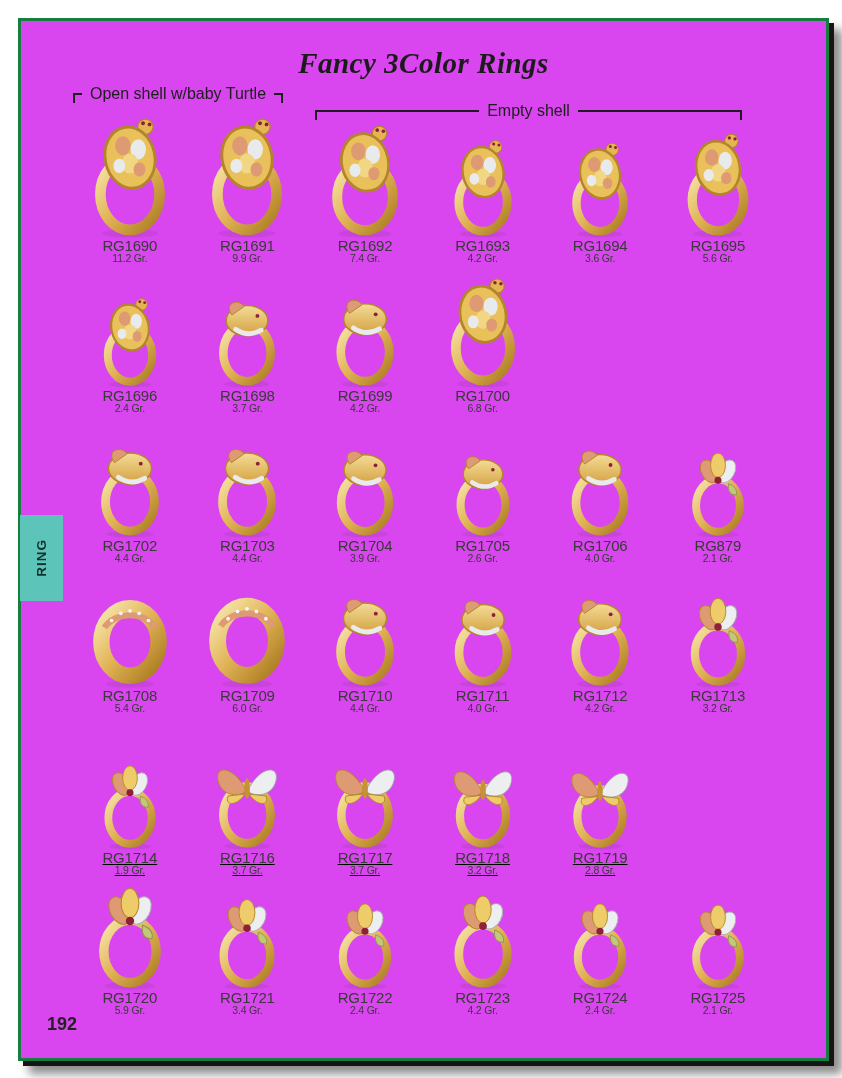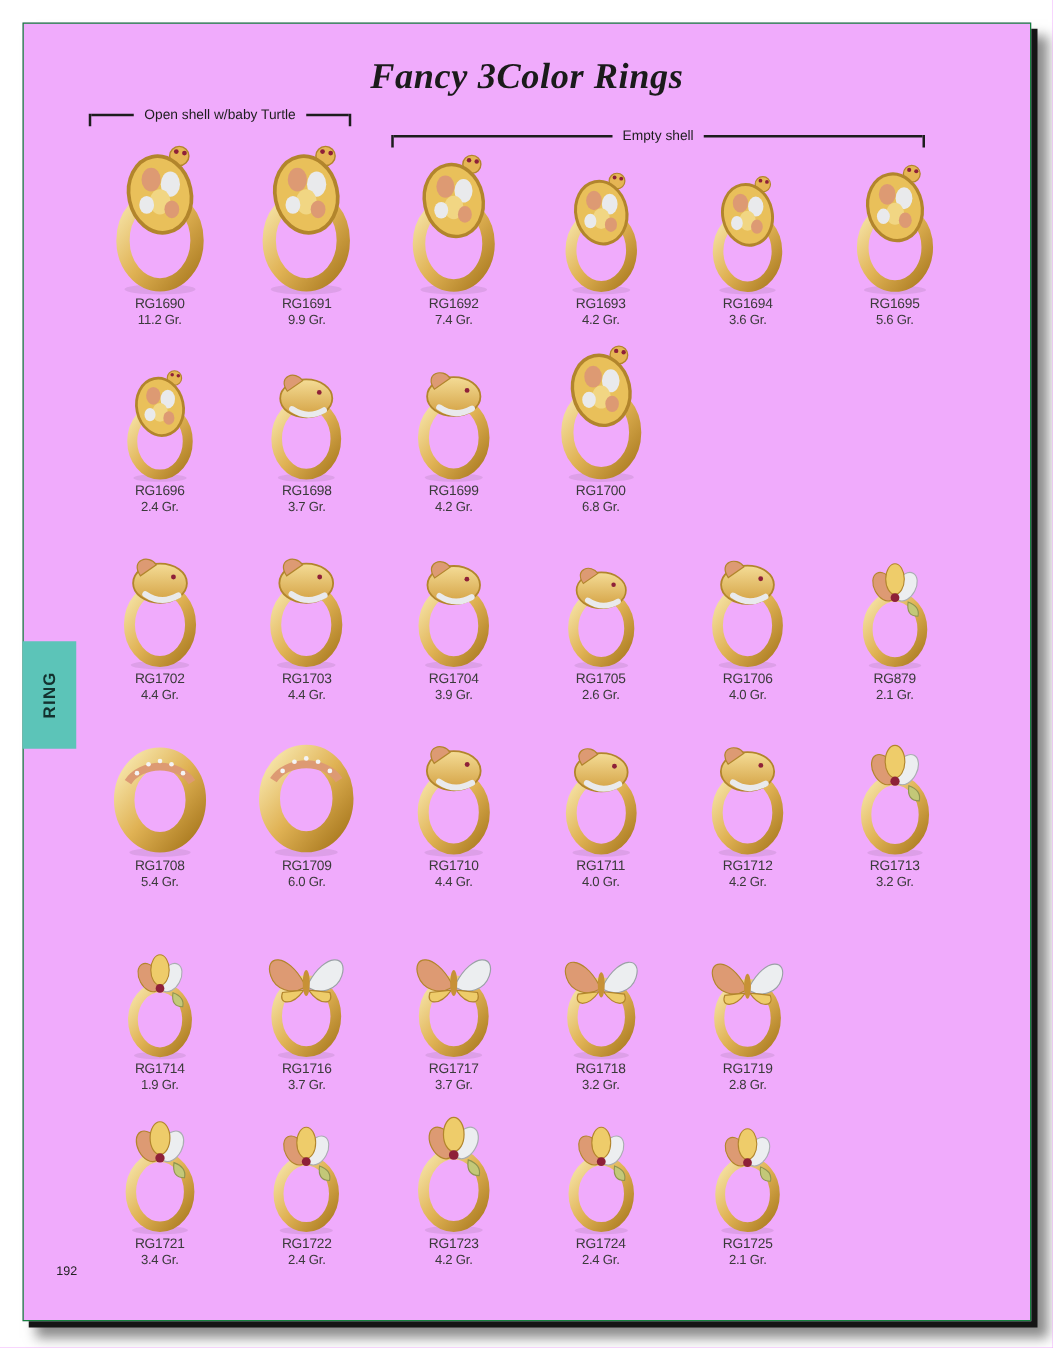--- a/index.html
+++ b/index.html
@@ -3,69 +3,69 @@
 <meta charset="utf-8">
 <style>
   html,body{margin:0;padding:0;}
   body{
     width:842px;height:1078px;position:relative;overflow:hidden;
     background:#ffffff;
     font-family:"Liberation Sans","DejaVu Sans",sans-serif;
   }
   .page{
     position:absolute;left:18px;top:18px;width:805px;height:1037px;
-    background:#f0abfc;
-    border:1px solid #15803d;
+    background:#d946ef;
+    border:3px solid #15803d;
     box-shadow:5px 5px 0 0 #151515, 12px 12px 9px 1px rgba(45,45,45,0.55);
   }
   .title{
     position:absolute;left:0;top:26px;width:100%;text-align:center;
     font-family:"Liberation Serif","DejaVu Serif",serif;
     font-style:italic;font-weight:bold;font-size:29px;color:#1b1b1b;
     letter-spacing:0.5px;
   }
   .bracket{position:absolute;display:flex;align-items:flex-start;color:#1d1d1d;}
   .bracket .tick{width:2px;height:10px;background:#1d1d1d;}
   .bracket .bline{height:2px;background:#1d1d1d;flex:1;}
   .bracket .blabel{
-    font-size:11px;line-height:10px;margin-top:-4px;padding:0 8px;
+    font-size:16px;line-height:10px;margin-top:-4px;padding:0 8px;
     white-space:nowrap;color:#1d1d1d;
   }
   #bracket-open-shell{left:52px;top:72px;width:210px;}
   #bracket-empty-shell{left:294px;top:89px;width:427px;}
   .grid{position:absolute;left:50px;top:94px;width:706px;}
   .prow{display:flex;}
   .cell{
     width:117.6px;display:flex;flex-direction:column;align-items:center;
     justify-content:flex-end;
   }
   .art{
     position:relative;width:100px;flex:1;display:flex;align-items:flex-end;
     justify-content:center;overflow:visible;
   }
   .art svg{overflow:visible;transform-origin:50% 100%;}
   .pcode{
-    font-size:11px;line-height:13px;color:#3a3a3a;text-align:center;
+    font-size:15px;line-height:13px;color:#3a3a3a;text-align:center;
     letter-spacing:-0.2px;margin-top:2px;
   }
   .pweight{
     font-size:10.5px;line-height:13px;color:#3a3a3a;text-align:left;
     letter-spacing:-0.2px;
   }
   .side-tab{
     position:absolute;left:-1px;top:494px;width:43px;height:86px;
     display:flex;align-items:center;justify-content:center;
   }
   .side-tab span{
     writing-mode:vertical-rl;transform:rotate(180deg);
     font-size:13.5px;font-weight:bold;color:#13312e;letter-spacing:1px;
   }
   .page-number{
     position:absolute;left:26px;top:993px;
-    font-size:10px;font-weight:normal;color:#222;
+    font-size:18px;font-weight:bold;color:#222;
   }
   .defs-holder{position:absolute;width:0;height:0;overflow:hidden;}
 </style>
 </head>
 <body>
 
 <div class="defs-holder">
   <svg width="0" height="0">
     <defs>
       <linearGradient id="gb" x1="0" y1="0" x2="1" y2="1">
@@ -457,21 +457,21 @@
               <ellipse cx="60" cy="31" rx="9" ry="14" fill="#eceef0" stroke="#a9adb2" transform="rotate(28 60 31)"></ellipse>
               <ellipse cx="50" cy="24" rx="8.5" ry="14" fill="#eecc6a" stroke="#b2852c"></ellipse>
               <path d="M62 45 q11 4 9 13 q-11 0 -9 -13 Z" fill="#c3c878" stroke="#8f9450"></path>
               <circle cx="50" cy="41" r="4" fill="#8e2038"></circle>
             </svg>
           </div>
           <div class="pcode">RG1713</div>
           <div class="pweight">3.2 Gr.</div>
         </div>
       </div>
-      <div class="prow" style="height: 162px;">
+      <div class="prow" style="height: 162px; text-decoration: underline;">
         <div class="cell">
           <div class="art">
             <svg width="100" height="106" viewBox="0 0 100 106" style="transform:scale(0.866)">
               <ellipse cx="50" cy="103" rx="24" ry="3.5" fill="rgba(60,60,60,0.10)"></ellipse>
               <ellipse cx="50" cy="70" rx="25" ry="30" fill="none" stroke="url(#gb)" stroke-width="9"></ellipse>
               <ellipse cx="40" cy="31" rx="9" ry="14" fill="#dd9a73" stroke="#b2852c" transform="rotate(-28 40 31)"></ellipse>
               <ellipse cx="60" cy="31" rx="9" ry="14" fill="#eceef0" stroke="#a9adb2" transform="rotate(28 60 31)"></ellipse>
               <ellipse cx="50" cy="24" rx="8.5" ry="14" fill="#eecc6a" stroke="#b2852c"></ellipse>
               <path d="M62 45 q11 4 9 13 q-11 0 -9 -13 Z" fill="#c3c878" stroke="#8f9450"></path>
               <circle cx="50" cy="41" r="4" fill="#8e2038"></circle>
@@ -537,20 +537,35 @@
               <ellipse cx="50" cy="42" rx="3" ry="11" fill="#c79136"></ellipse>
             </svg>
           </div>
           <div class="pcode">RG1719</div>
           <div class="pweight">2.8 Gr.</div>
         </div>
       </div>
       <div class="prow" style="height: 140px;">
         <div class="cell">
           <div class="art">
+            <svg width="100" height="106" viewBox="0 0 100 106" style="transform:scale(1.046)">
+              <ellipse cx="50" cy="103" rx="24" ry="3.5" fill="rgba(60,60,60,0.10)"></ellipse>
+              <ellipse cx="50" cy="70" rx="25" ry="30" fill="none" stroke="url(#gb)" stroke-width="9"></ellipse>
+              <ellipse cx="40" cy="31" rx="9" ry="14" fill="#dd9a73" stroke="#b2852c" transform="rotate(-28 40 31)"></ellipse>
+              <ellipse cx="60" cy="31" rx="9" ry="14" fill="#eceef0" stroke="#a9adb2" transform="rotate(28 60 31)"></ellipse>
+              <ellipse cx="50" cy="24" rx="8.5" ry="14" fill="#eecc6a" stroke="#b2852c"></ellipse>
+              <path d="M62 45 q11 4 9 13 q-11 0 -9 -13 Z" fill="#c3c878" stroke="#8f9450"></path>
+              <circle cx="50" cy="41" r="4" fill="#8e2038"></circle>
+            </svg>
+          </div>
+          <div class="pcode">RG1720</div>
+          <div class="pweight">5.9 Gr.</div>
+        </div>
+        <div class="cell">
+          <div class="art">
             <svg width="100" height="106" viewBox="0 0 100 106" style="transform:scale(0.933)">
               <ellipse cx="50" cy="103" rx="24" ry="3.5" fill="rgba(60,60,60,0.10)"></ellipse>
               <ellipse cx="50" cy="70" rx="25" ry="30" fill="none" stroke="url(#gb)" stroke-width="9"></ellipse>
               <ellipse cx="40" cy="31" rx="9" ry="14" fill="#dd9a73" stroke="#b2852c" transform="rotate(-28 40 31)"></ellipse>
               <ellipse cx="60" cy="31" rx="9" ry="14" fill="#eceef0" stroke="#a9adb2" transform="rotate(28 60 31)"></ellipse>
               <ellipse cx="50" cy="24" rx="8.5" ry="14" fill="#eecc6a" stroke="#b2852c"></ellipse>
               <path d="M62 45 q11 4 9 13 q-11 0 -9 -13 Z" fill="#c3c878" stroke="#8f9450"></path>
               <circle cx="50" cy="41" r="4" fill="#8e2038"></circle>
             </svg>
           </div>

